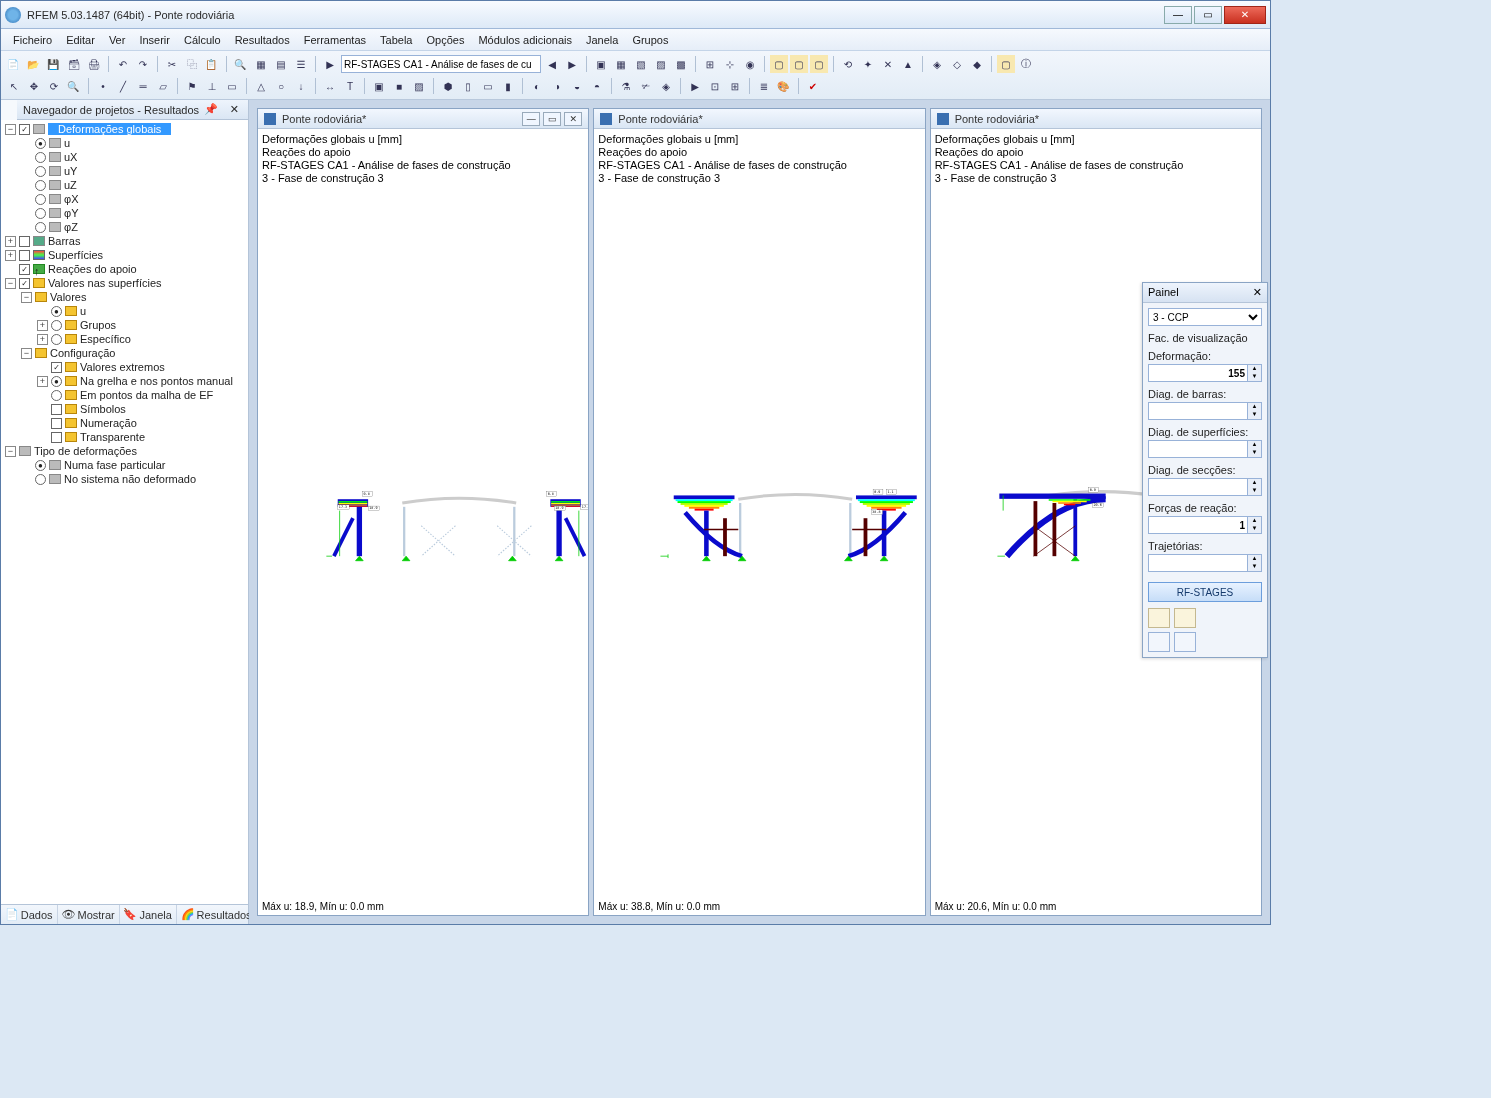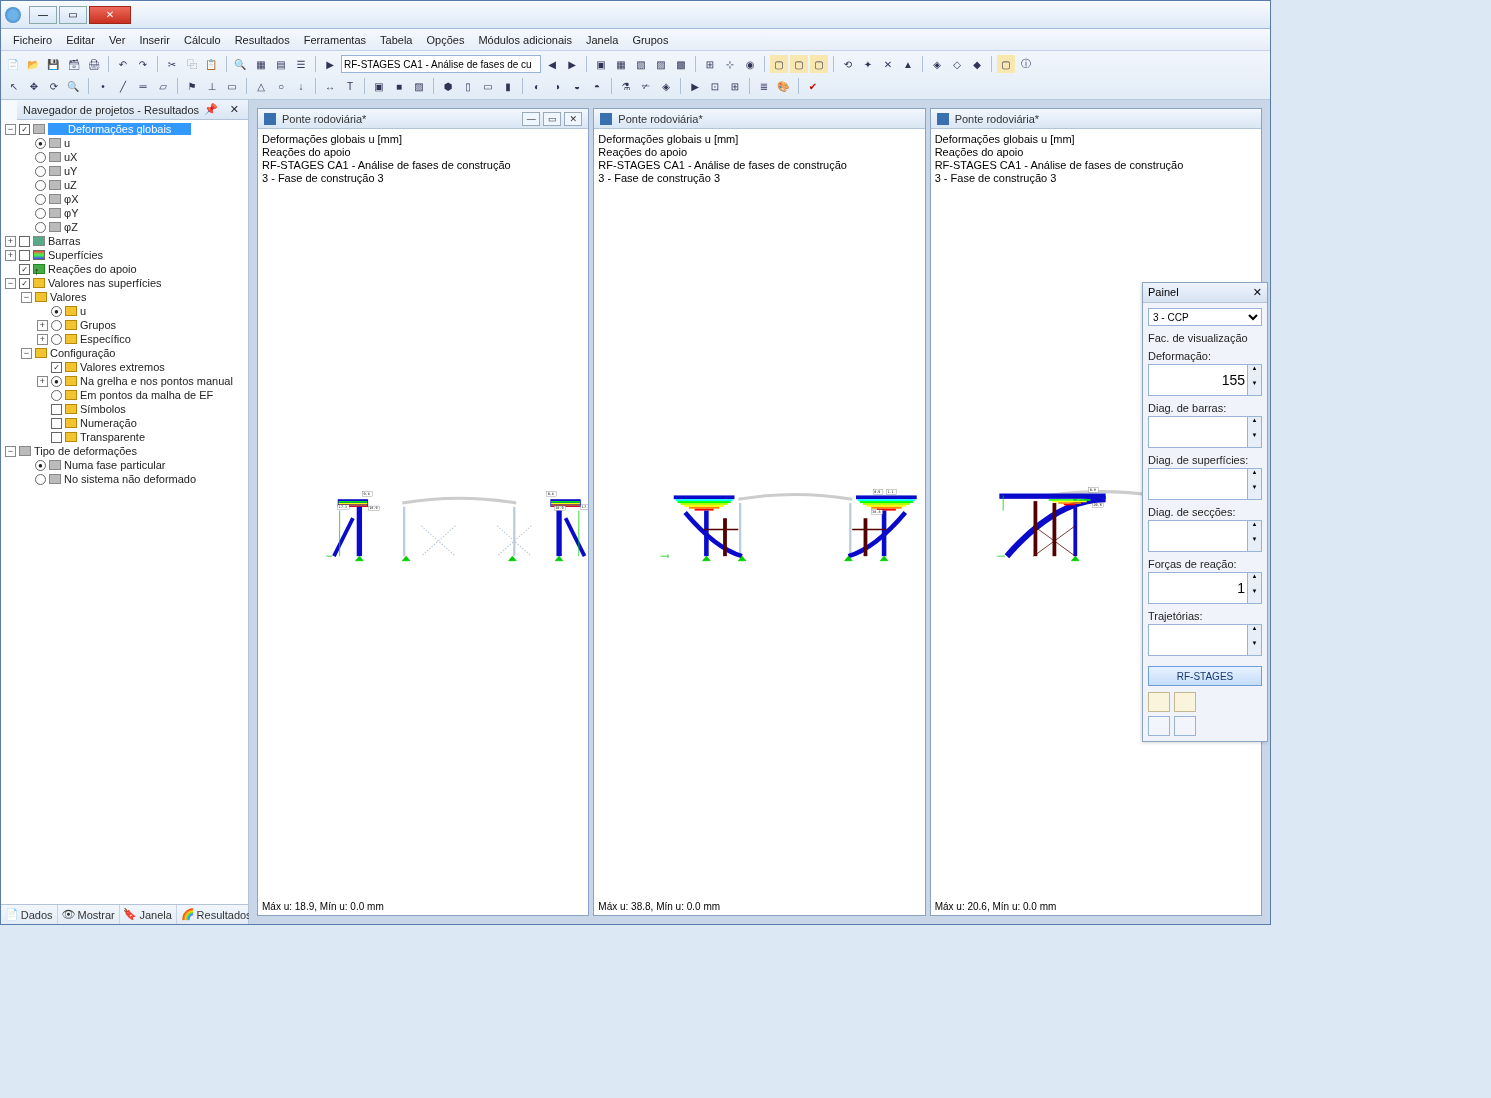--- a/index.html
+++ b/index.html
@@ -26,21 +26,21 @@
 
 
 .main { flex:1; display:flex; overflow:hidden; }
 .sidebar { width: 248px; background:#f6f9fd; border-right:1px solid #b4c4d8; display:flex; flex-direction:column; }
 .panel-title { background:linear-gradient(#eef4fc,#dae6f4); border-bottom:1px solid #b4c4d8; padding:3px 6px; display:flex; align-items:center; color:#2a2a2a;margin-left:16px; }
 .panel-title .x { margin-left:auto; padding:0 3px; }
 .tree { flex:1; overflow:auto; background:#fff; padding:2px; }
 .tree ul { list-style:none; padding-left:16px; }
 .tree > ul { padding-left:2px; }
 .tree li { white-space:nowrap; padding:1px 0; color:#222; display:flex; align-items:center; gap:3px; }
-.tree li.sel > .lbl { background:#3399ff; color:#fff; padding:0 20px; }
+.tree li.sel > .lbl { background:#3399ff; color:#fff; padding:0 10px; }
 .tree .expander { width:11px; height:11px; border:1px solid #888; display:inline-flex; align-items:center; justify-content:center; font-size:9px; line-height:1; color:#444; background:#fff; }
 .tree .sp { width:11px; display:inline-block; }
 .tree .cb { width:11px; height:11px; border:1px solid #666; font-size:8px; line-height:9px; text-align:center; display:inline-block; background:#fff; }
 .tree .ico { width:12px; height:10px; display:inline-block; }
 .ic-yellow { background:#f4c430; border:1px solid #b8860b; }
 .ic-gray { background:#bbb; border:1px solid #888; }
 .sidebar-tabs { display:flex; border-top:1px solid #b4c4d8; background:linear-gradient(#f2f6fc,#e2ecf6); }
 .sidebar-tabs div { flex:1; padding:3px 4px; border-right:1px solid #c8d4e4; font-size:10px; text-align:center; color:#333; display:flex; align-items:center; justify-content:center; gap:2px; }
 
 
@@ -57,21 +57,21 @@
 
 
 .right-panel { position:absolute; top:182px; right:2px; width:126px; background:#f0f4fa; border:1px solid #8aa4c4; font-size:10px; box-shadow:-1px 1px 3px rgba(0,0,0,.15); }
 .right-panel .hdr { background:linear-gradient(#eef4fc,#d6e2f2); padding:3px 5px; border-bottom:1px solid #b4c4d8; display:flex; }
 .right-panel .hdr .x { margin-left:auto; }
 .right-panel .body { padding:5px; }
 .rp-sel { width:100%; border:1px solid #98b2d8; height:18px; background:#fff; margin-bottom:6px; font-size:10px; }
 .rp-group { margin-bottom:6px; }
 .rp-lbl { color:#222; margin-bottom:2px; }
 .rp-spin { display:flex; }
-.rp-spin input { flex:1; border:1px solid #98b2d8; height:32px; font-size:14px; text-align:right; padding-right:2px; min-width:0;}
+.rp-spin input { flex:1; border:1px solid #98b2d8; height:18px; font-size:10px; text-align:right; padding-right:2px; min-width:0;font-weight:bold;}
 .rp-spin .spinbtns { width:14px; border:1px solid #98b2d8; border-left:none; display:flex; flex-direction:column; }
 .rp-spin .spinbtns div { flex:1; font-size:6px; text-align:center; background:#e8eef8; line-height:7px; }
 .rp-btn { width:100%; height:20px; border:1px solid #6c9edc; background:linear-gradient(#e8f2ff,#c6ddf8); margin-top:4px; color:#153a6c; font-size:10px;}
 .rp-icons { display:flex; gap:4px; margin-top:6px; }
 .rp-icons div { width:22px; height:20px; border:1px solid #c4b890; background:#faf4dc; }
 
 
 .statusbar { height:20px; background:linear-gradient(#f2f6fc,#e2ecf6); border-top:1px solid #b4c4d8; display:flex; align-items:center; padding:0 4px; font-size:10px; }
 .statusbar .sp { flex:1; }
 .statusbar .seg { border:1px solid #b4c4d8; padding:1px 5px; margin-left:-1px; background:#fff; }
@@ -80,20 +80,21 @@
 svg text.tag { font: 9px monospace; fill:#000; }
 svg rect.tag { fill:#fff; stroke:#000; stroke-width:.5; }
 </style>
 </head>
 <body>
 
 <div class="window">
 
   <div class="titlebar">
     <div class="app-icon"></div>
+    <div class="title">RFEM 5.03.1487 (64bit) - Ponte rodoviária</div>
     <div class="win-btn">—</div>
     <div class="win-btn">▭</div>
     <div class="win-btn close">✕</div>
   </div>
 
   <div class="menubar">
     <span>Ficheiro</span>
     <span>Editar</span>
     <span>Ver</span>
     <span>Inserir</span>

